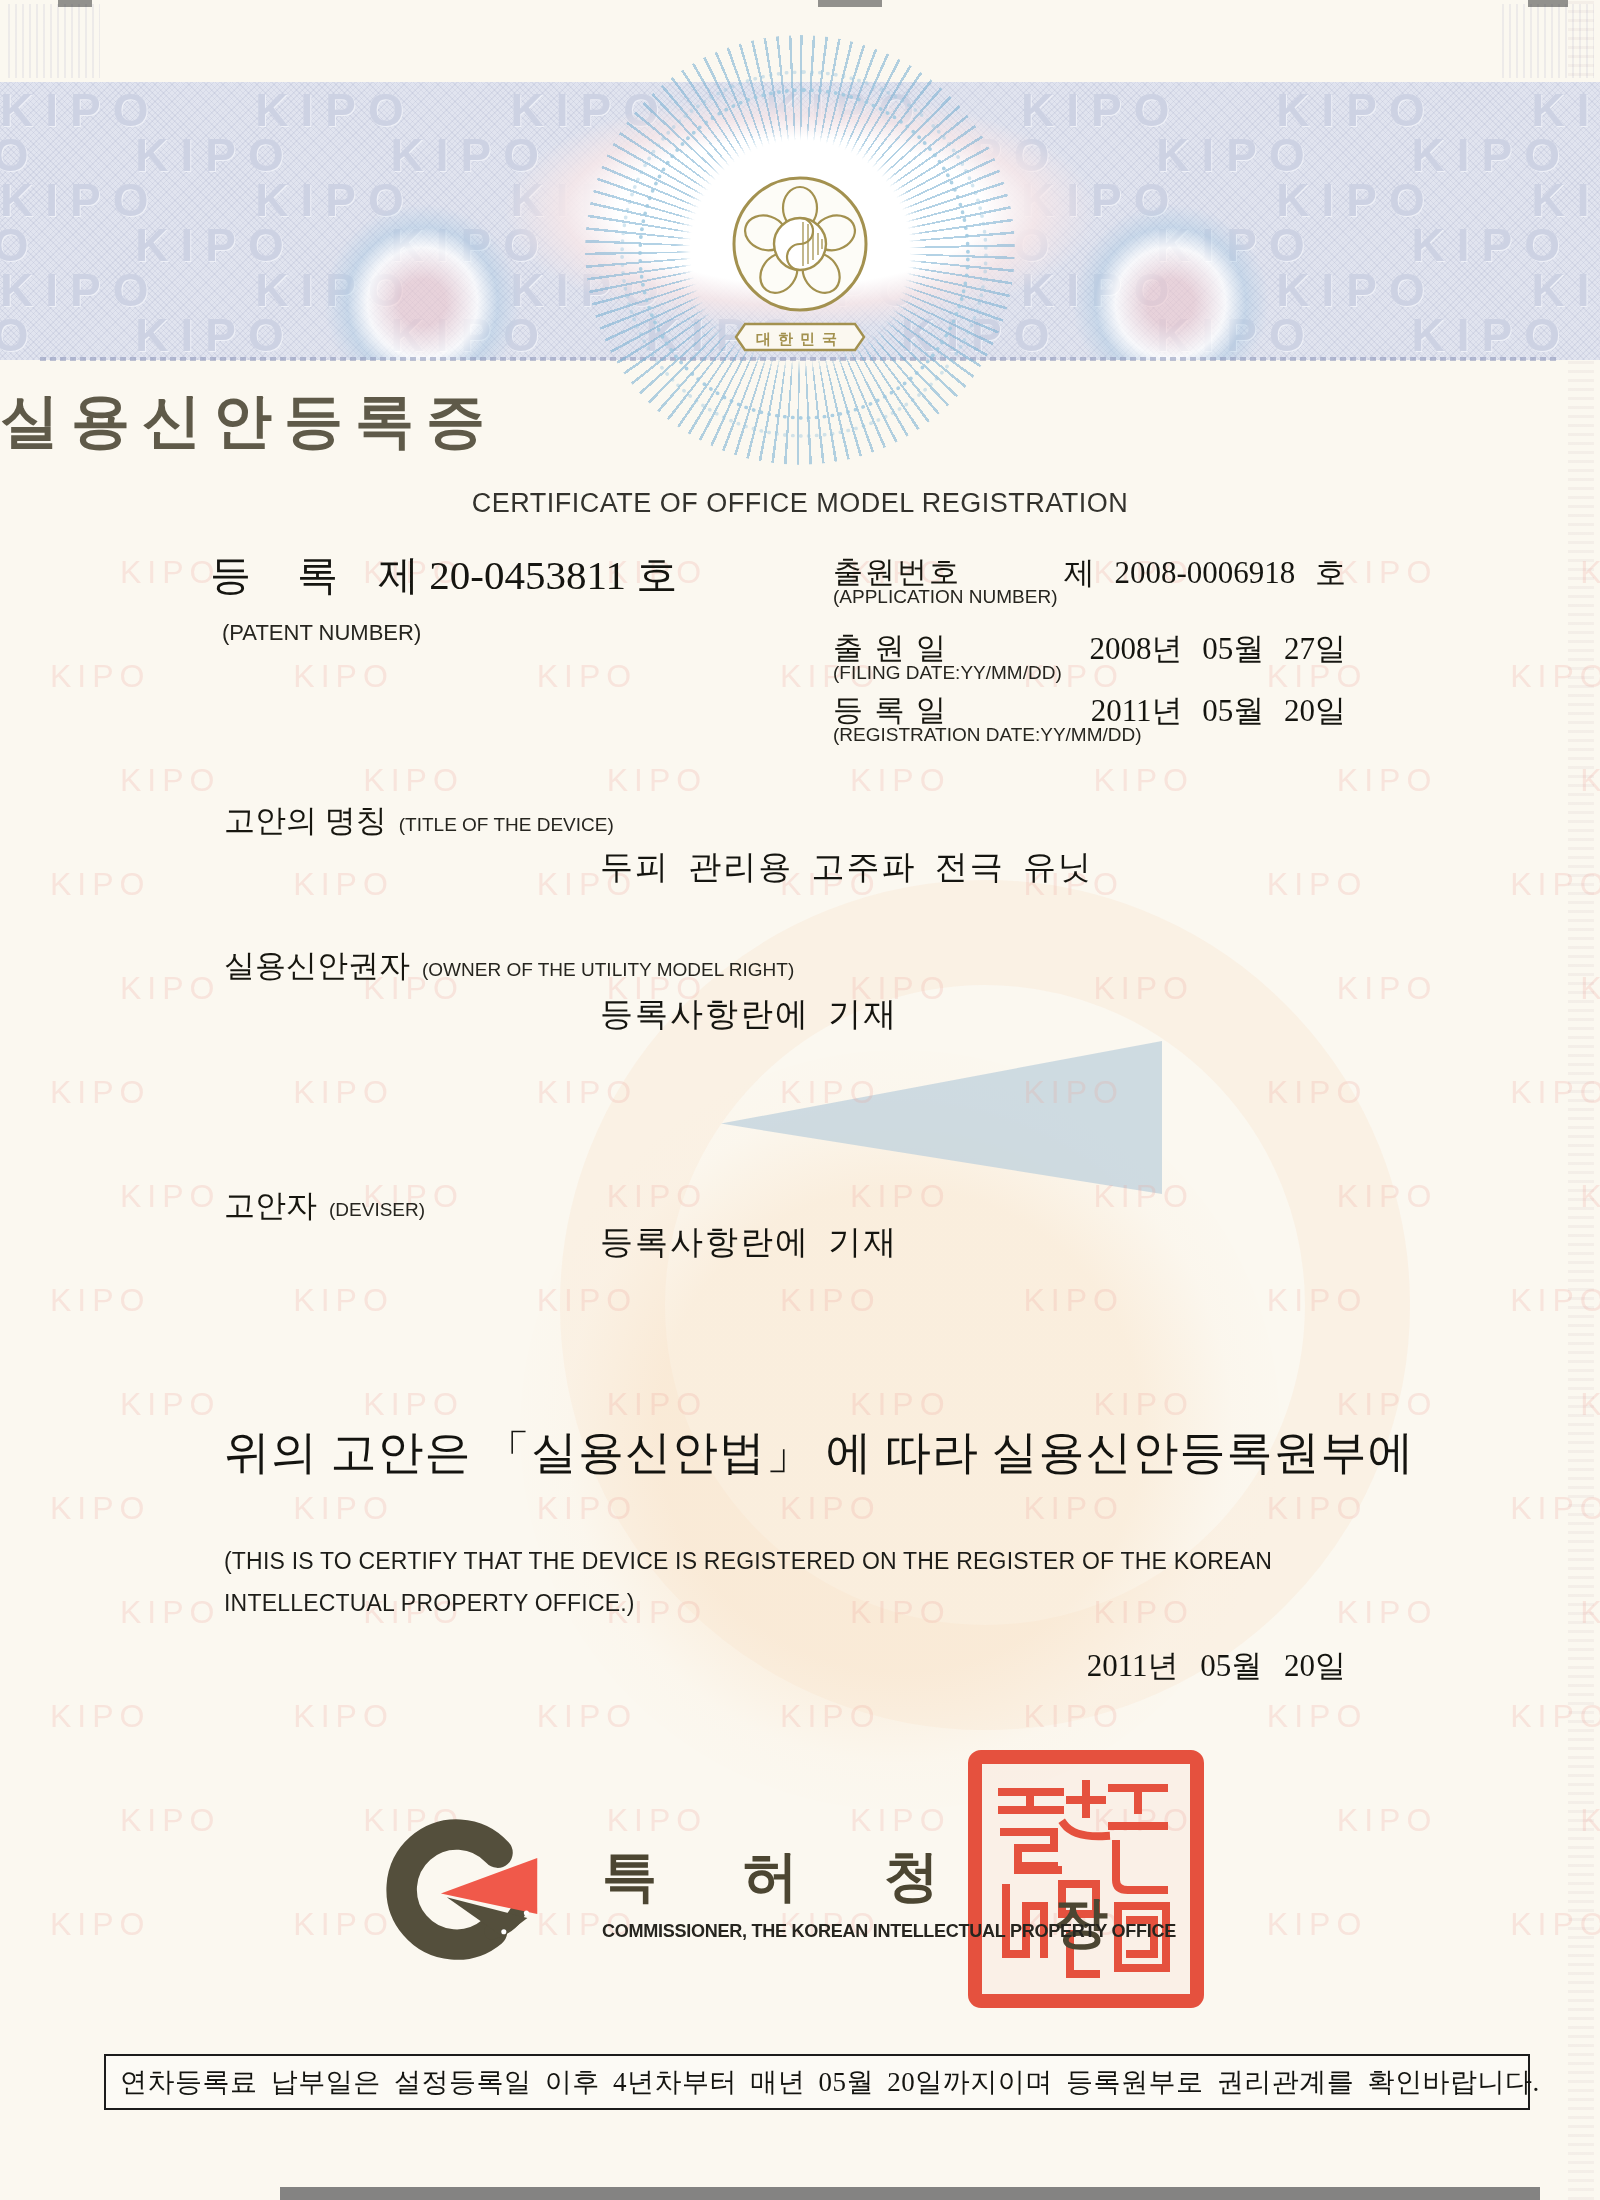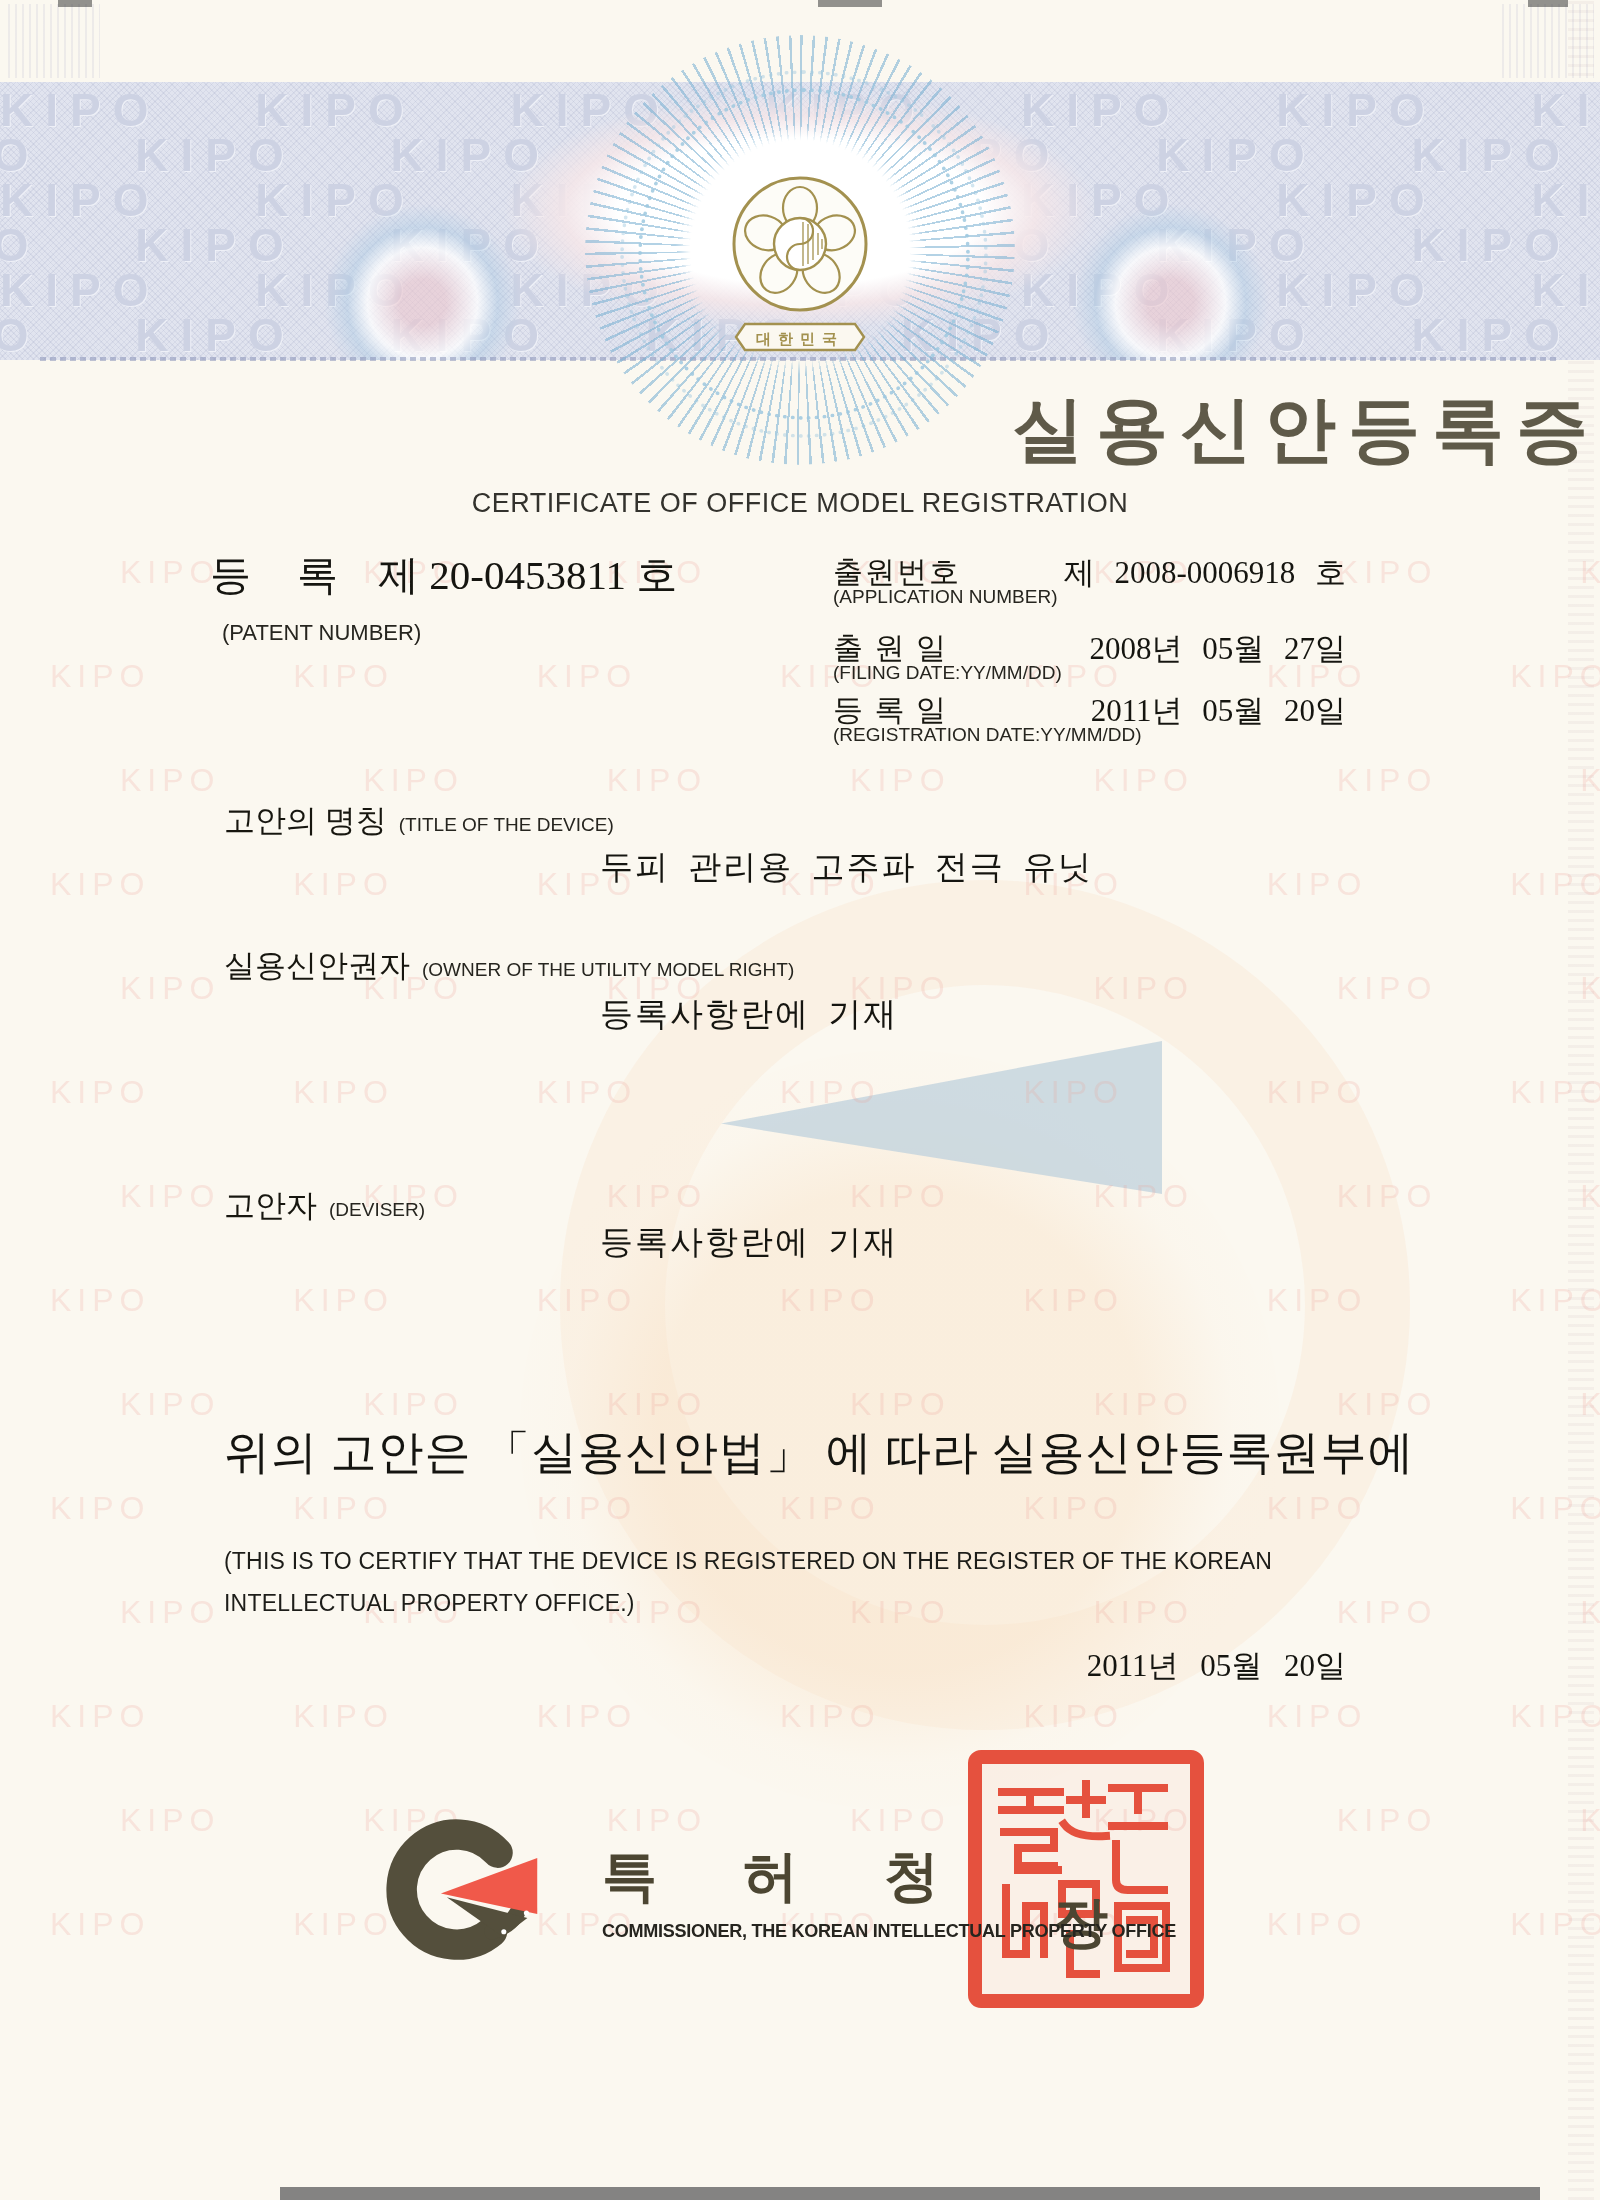--- a/index.html
+++ b/index.html
@@ -36,23 +36,23 @@
     radial-gradient(closest-side,#ffffff 48%,rgba(246,231,233,.85) 62%,rgba(255,255,255,0) 78%);}
   .starburst{top:35px;left:585px;width:430px;height:430px;border-radius:50%;
     background:repeating-conic-gradient(rgba(128,180,212,.6) 0 .7deg,transparent .7deg 3.4deg);
     -webkit-mask-image:radial-gradient(circle,transparent 0 36%,#000 41% 86%,transparent 92%);
     mask-image:radial-gradient(circle,transparent 0 36%,#000 41% 86%,transparent 92%);}
   .loop-ring{top:88px;left:638px;width:324px;height:324px;border-radius:50%;border:4px dotted #9fc9e0;opacity:.85;}
   .loop-ring.outer{top:70px;left:620px;width:360px;height:360px;opacity:.45;}
   .emblem{top:172px;left:722px;width:156px;height:192px;}
 
   
-  .cert-title{top:382px;left:0;width:1600px;text-align:right;
+  .cert-title{top:382px;left:0;width:1600px;text-align:left;
     font-family:"Liberation Sans","DejaVu Sans",sans-serif;font-weight:bold;
-    font-size:72px;letter-spacing:12px;color:#5f5a49;}
+    font-size:59px;letter-spacing:12px;color:#5f5a49;}
   .cert-subtitle{top:488px;left:0;width:1600px;text-align:center;
     font-family:"Liberation Sans","DejaVu Sans",sans-serif;font-size:27px;letter-spacing:.5px;color:#33322d;}
 
   
   .patent-row{top:548px;left:210px;font-size:41px;color:#151510;white-space:nowrap;}
   .patent-row .k1{margin-right:46px;} .patent-row .k2{margin-right:40px;}
   .patent-caption{top:620px;left:222px;font-family:"Liberation Sans","DejaVu Sans",sans-serif;font-size:22px;color:#26251f;}
   .info-label-kr{left:833px;font-size:30px;color:#17160f;letter-spacing:2px;white-space:nowrap;}
   .info-label-en{left:833px;font-family:"Liberation Sans","DejaVu Sans",sans-serif;font-size:19px;color:#26251f;white-space:nowrap;}
   .info-value{right:254px;font-size:31px;color:#151510;word-spacing:12px;white-space:nowrap;}
@@ -234,15 +234,18 @@
       <path d="M104,186 v40 h26"></path>
       <path d="M120,36 v30 M104,52 h32 M98,76 q10,14 42,12"></path>
       <path d="M146,40 h52 M172,40 v22 M146,78 h52"></path>
       <path d="M150,96 v36 q0,10 12,10 h36"></path>
       <path d="M152,158 h48 v62 h-48 z"></path>
       <path d="M164,172 h24 v34 h-24"></path>
       <path d="M60,118 h28"></path>
     </g>
   </svg>
 
+  <div class="abs footnote z4">
+    <span class="txt">연차등록료 납부일은 설정등록일 이후 4년차부터 매년 05월 20일까지이며 등록원부로 권리관계를 확인바랍니다.</span>
+  </div>
 
   <div class="abs bottom-scan-bar"></div>
 </div>
 
 </body></html>

